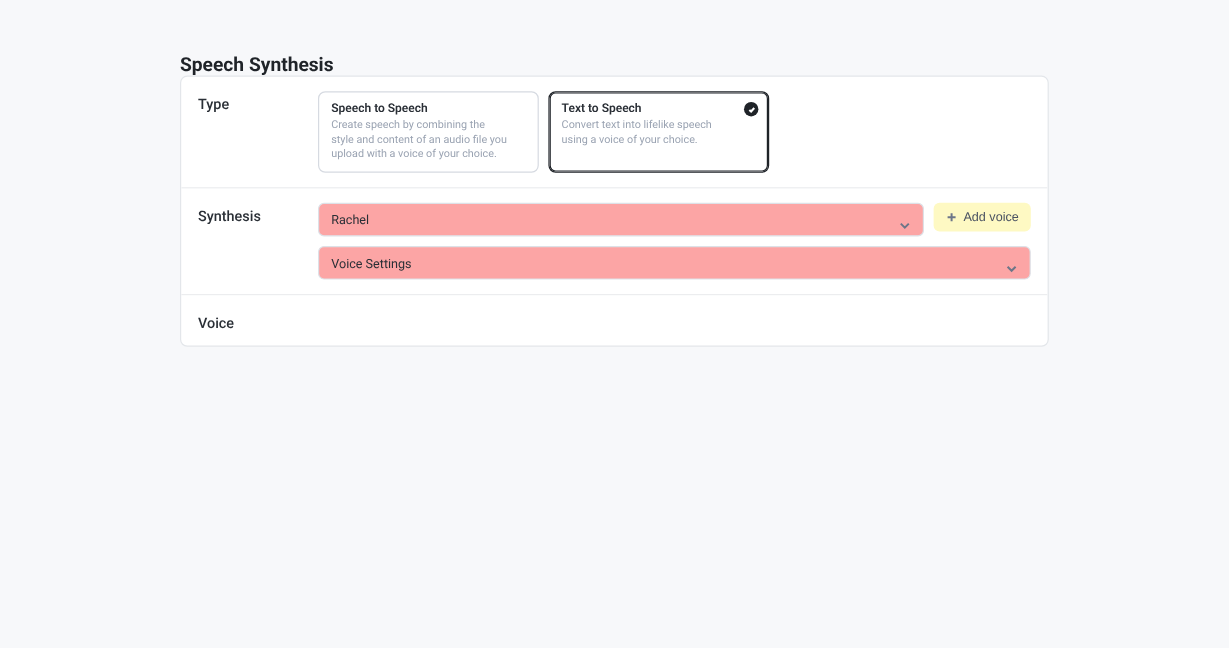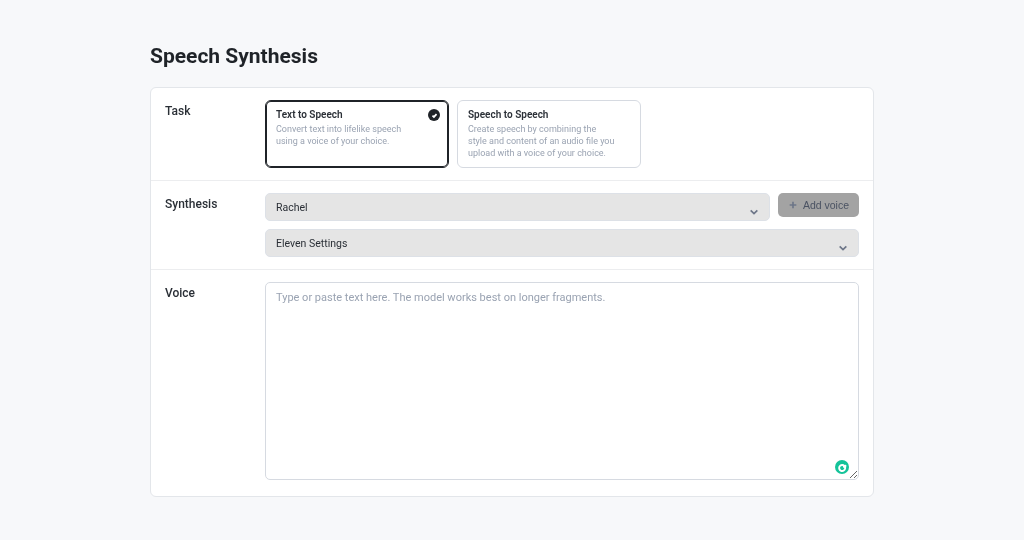--- a/index.html
+++ b/index.html
@@ -10,24 +10,24 @@
     font-family: -apple-system, BlinkMacSystemFont, "Segoe UI", Roboto, Helvetica, Arial, sans-serif;
     color: #1f2328;
     overflow: hidden;
   }
   .page {
     width: 100%;
     height: 100%;
     padding: 44px 150px 0 150px;
   }
   .page-title {
-    font-size: 21px;
+    font-size: 16px;
     font-weight: 700;
     color: #1f2328;
-    margin-bottom: 19px;
+    margin-bottom: 0;
   }
   .page-subtitle {
     font-size: 12px;
     color: #8a94a6;
     margin-bottom: 14px;
   }
   .card {
     background: #ffffff;
     border: 1px solid #e3e6ea;
     border-radius: 6px;
@@ -106,21 +106,21 @@
   .select-row {
     display: flex;
     gap: 8px;
     align-items: stretch;
   }
   .select {
     flex: 1 1 auto;
     height: 28px;
     border: 1px solid #dde1e7;
     border-radius: 5px;
-    background: #e5e5e5;
+    background: #fca5a5;
     display: flex;
     align-items: center;
     justify-content: space-between;
     padding: 0 10px;
     cursor: pointer;
   }
   .select-text {
     font-size: 10.5px;
     color: #2a2f36;
   }
@@ -132,21 +132,21 @@
     width: 10px;
     height: 10px;
     stroke: #6d7688;
     stroke-width: 2;
     fill: none;
   }
   .add-voice-btn {
     flex: 0 0 auto;
     height: 16px;
     padding: 12px 10px;
-    background: #a3a3a3;
+    background: #fef9c3;
     border: none;
     border-radius: 5px;
     display: flex;
     align-items: center;
     gap: 5px;
     cursor: pointer;
     color: #4a5262;
     font-size: 10.5px;
   }
   .plus-icon {
@@ -212,37 +212,37 @@
 </style>
 </head>
 <body>
 
 <div class="page">
   <h1 class="page-title">Speech Synthesis</h1>
 
   <div class="card">
 
     <div class="section">
-      <div class="section-label">Task</div>
+      <div class="section-label">Type</div>
       <div class="section-body">
         <div class="task-row">
+
+          <div class="task-card">
+            <div class="task-title">Speech to Speech</div>
+            <div class="task-desc">Create speech by combining the style and content of an audio file you upload with a voice of your choice.</div>
+          </div>
 
           <div class="task-card selected">
             <div class="task-title">Text to Speech</div>
             <div class="task-desc">Convert text into lifelike speech using a voice of your choice.</div>
             <span class="task-badge">
               <svg viewBox="0 0 12 12">
                   <polyline points="2.5 6.2 5 8.5 9.5 3.5"></polyline>
                 </svg>
             </span>
-          </div>
-
-          <div class="task-card">
-            <div class="task-title">Speech to Speech</div>
-            <div class="task-desc">Create speech by combining the style and content of an audio file you upload with a voice of your choice.</div>
           </div>
 
         </div>
       </div>
     </div>
 
     <div class="section">
       <div class="section-label">Synthesis</div>
       <div class="section-body settings-stack">
 
@@ -260,42 +260,30 @@
               <svg viewBox="0 0 12 12">
                   <line x1="6" y1="2" x2="6" y2="10"></line>
                   <line x1="2" y1="6" x2="10" y2="6"></line>
                 </svg>
             </span>
             <span>Add voice</span>
           </button>
         </div>
 
         <div class="select">
-          <span class="select-text">Eleven Settings</span>
+          <span class="select-text">Voice Settings</span>
           <span class="chev">
             <svg viewBox="0 0 12 12">
                 <polyline points="2 4 6 8 10 4"></polyline>
               </svg>
           </span>
         </div>
 
 
       </div>
     </div>
 
     <div class="section text-section">
       <div class="section-label">Voice</div>
-      <div class="section-body text-body">
-        <div class="text-area-wrap">
-          <textarea class="main-textarea" placeholder="Type or paste text here. The model works best on longer fragments." style=""></textarea>
-          <span class="grammarly-badge">
-            <svg viewBox="0 0 12 12">
-                <path d="M8.5 4 A4 4 0 1 0 9.5 7.5 L9.5 5.5"></path>
-                <polyline points="7.8 5 9.6 5.4 10 3.6"></polyline>
-              </svg>
-          </span>
-        </div>
-
-      </div>
     </div>
 
   </div>
 </div>
 
 </body></html>

